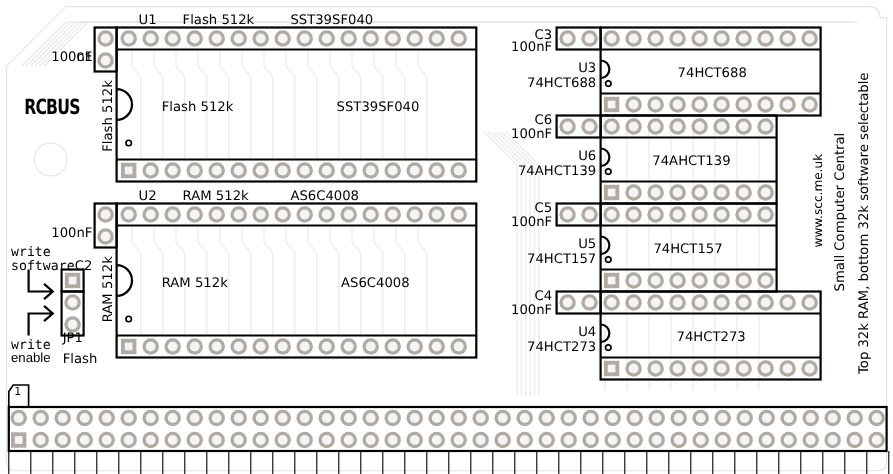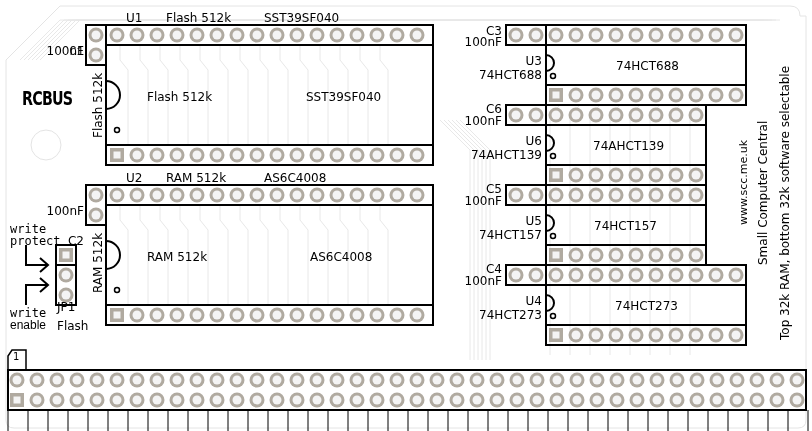--- a/index.html
+++ b/index.html
@@ -639,21 +639,21 @@
   <div class="lbl" style="left:147px;top:251px;">RAM 512k</div>
   <div class="lbl" style="left:310px;top:251px;">AS6C4008</div>
   <div class="vert" style="left:91px;top:293px;">RAM 512k</div>
 
   
   <div class="lbl r" style="left:40px;top:191px;width:44px;margin-top:44px;">C2</div>
   <div class="lbl r" style="left:40px;top:205px;width:44px;">100nF</div>
 
   
   <div class="lbl" style="left:10px;top:223px;font-family:'DejaVu Sans Mono',monospace;">write</div>
-  <div class="lbl" style="left:10px;top:235px;font-family:'DejaVu Sans Mono',monospace;">protect</div>
+  <div class="lbl" style="left:10px;top:235px;font-family:'DejaVu Sans Mono',monospace;">software</div>
   <div class="lbl" style="left:10px;top:307px;font-family:'DejaVu Sans Mono',monospace;">write</div>
   <div class="lbl" style="left:10px;top:319px;font-family:Liberation Sans, sans-serif;">enable</div>
   <div class="lbl" style="left:57px;top:301px;">JP1</div>
   <div class="lbl" style="left:57px;top:320px;">Flash</div>
 
   
   <div class="lbl r" style="left:440px;top:25px;width:62px;">C3</div>
   <div class="lbl r" style="left:440px;top:36px;width:62px;">100nF</div>
   <div class="lbl r" style="left:470px;top:55px;width:72px;">U3</div>
   <div class="lbl r" style="left:470px;top:69px;width:72px;">74HCT688</div>

